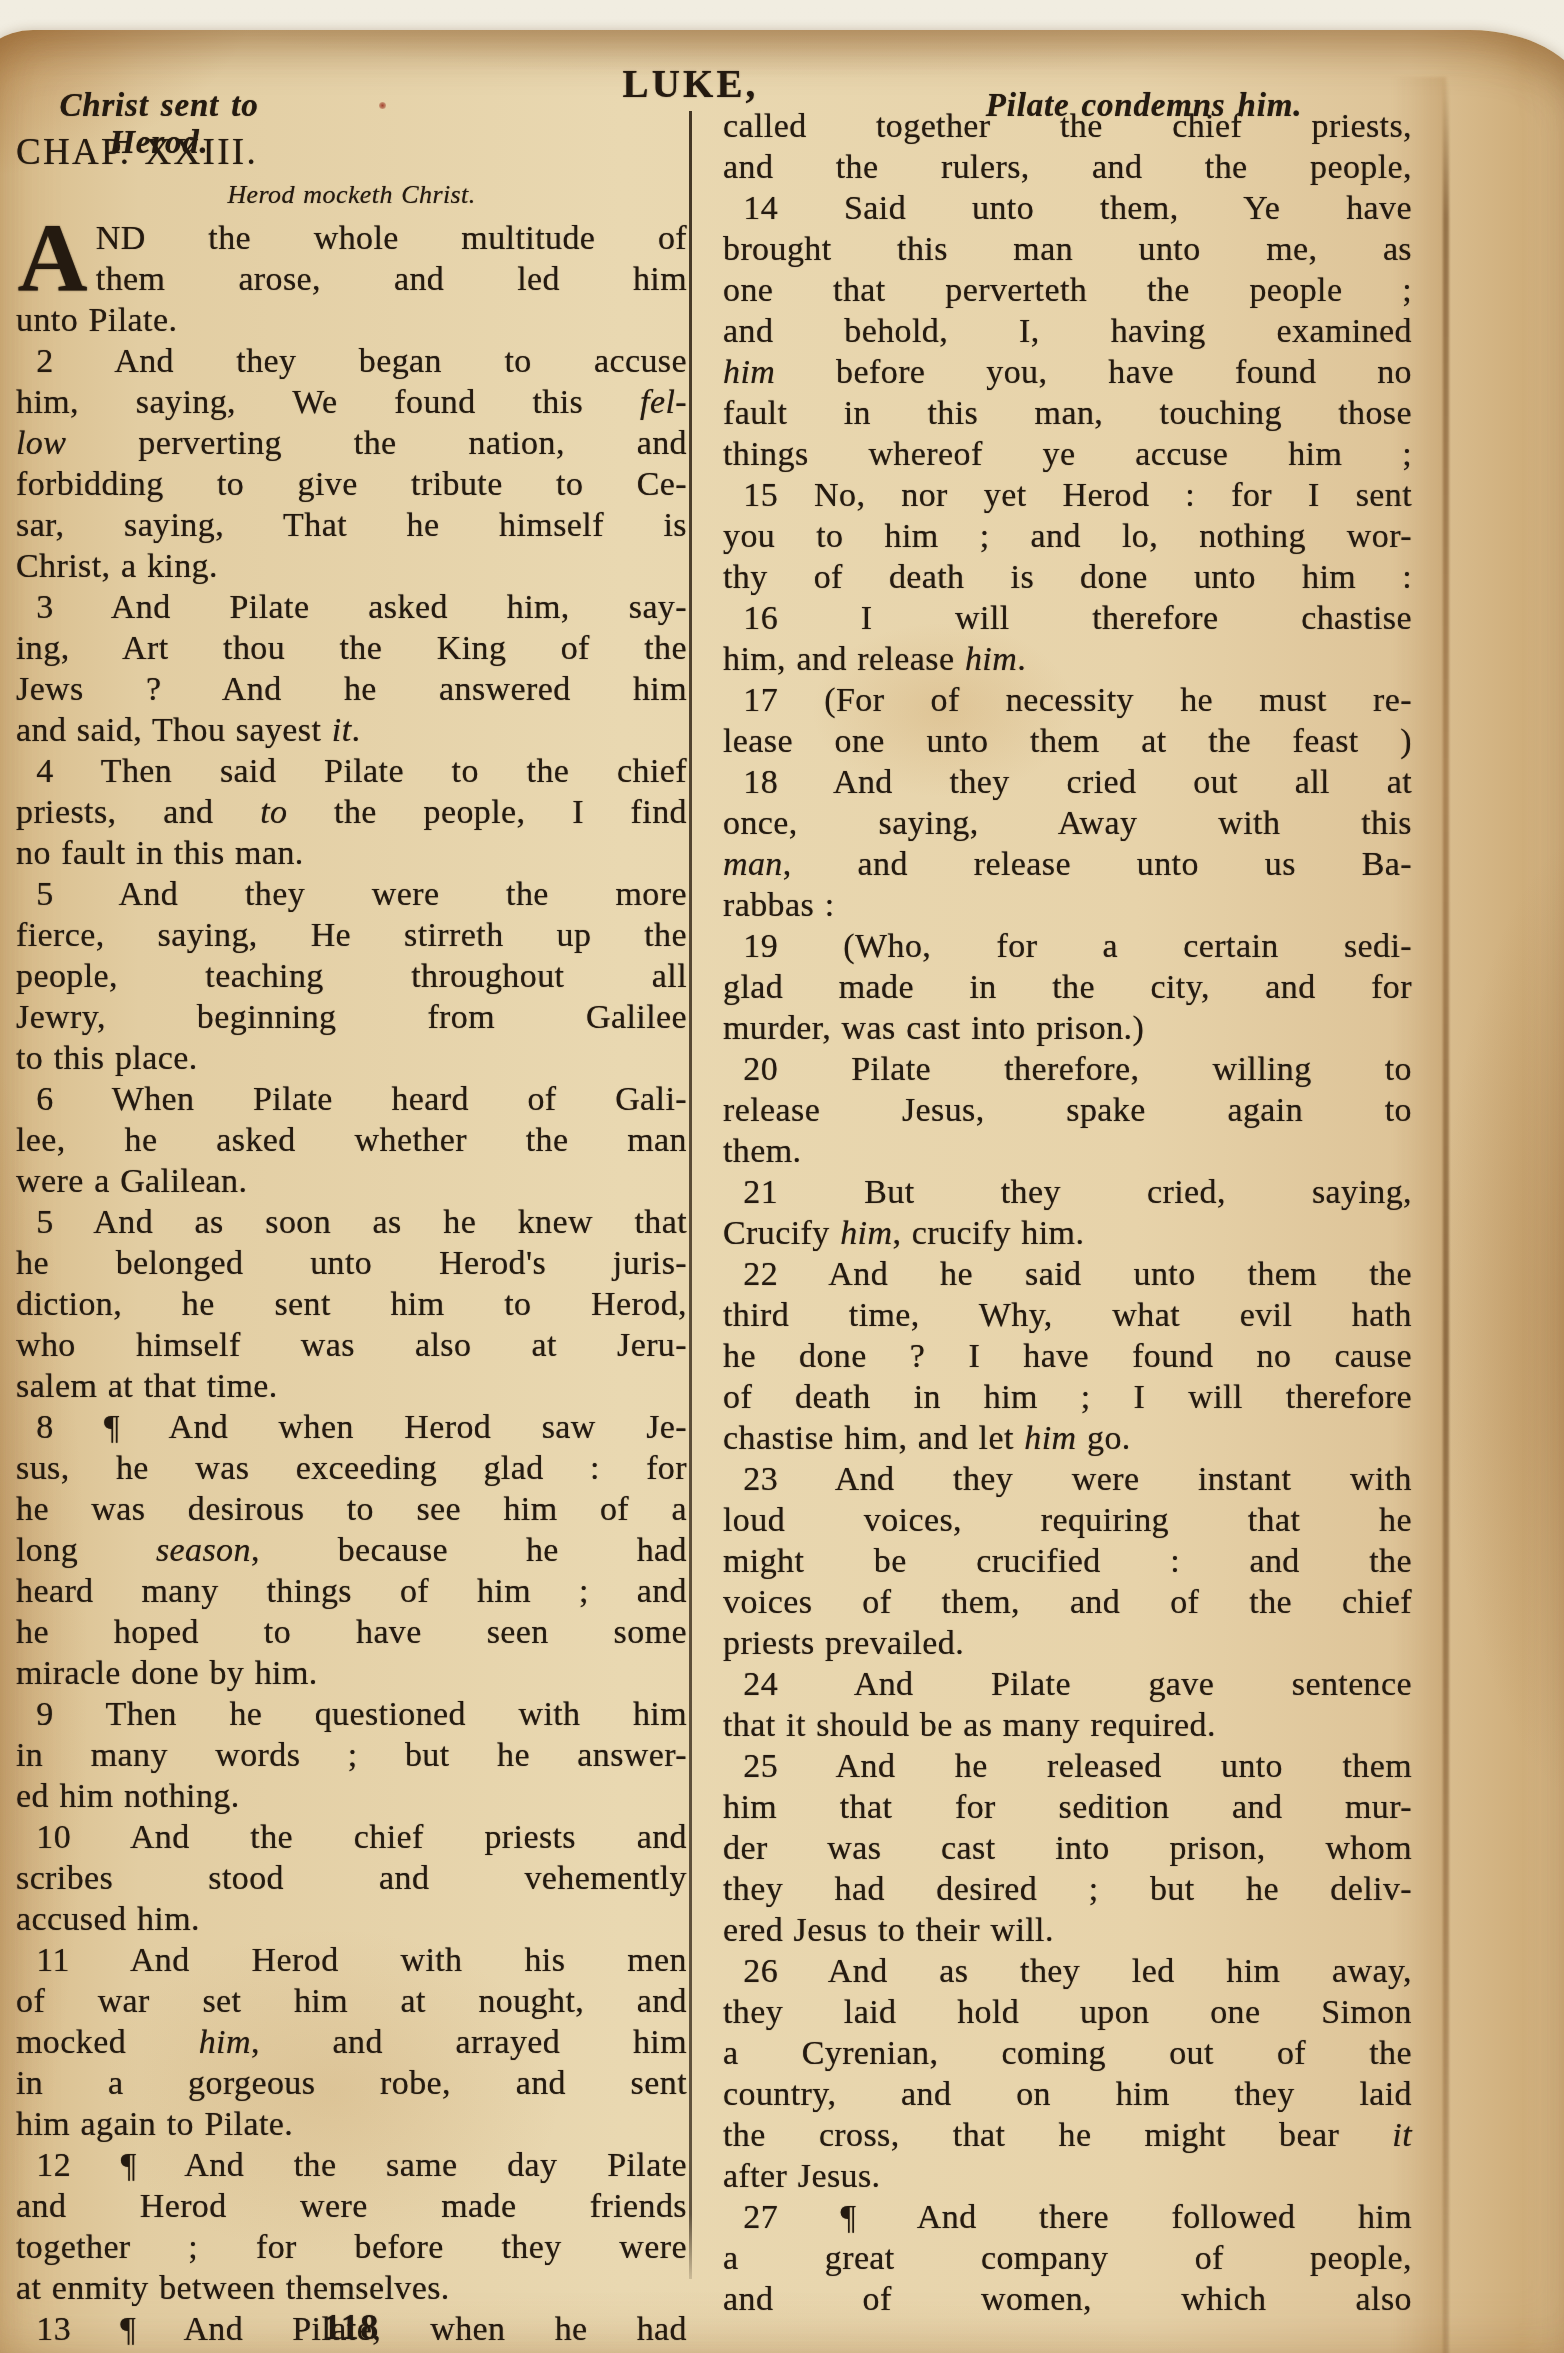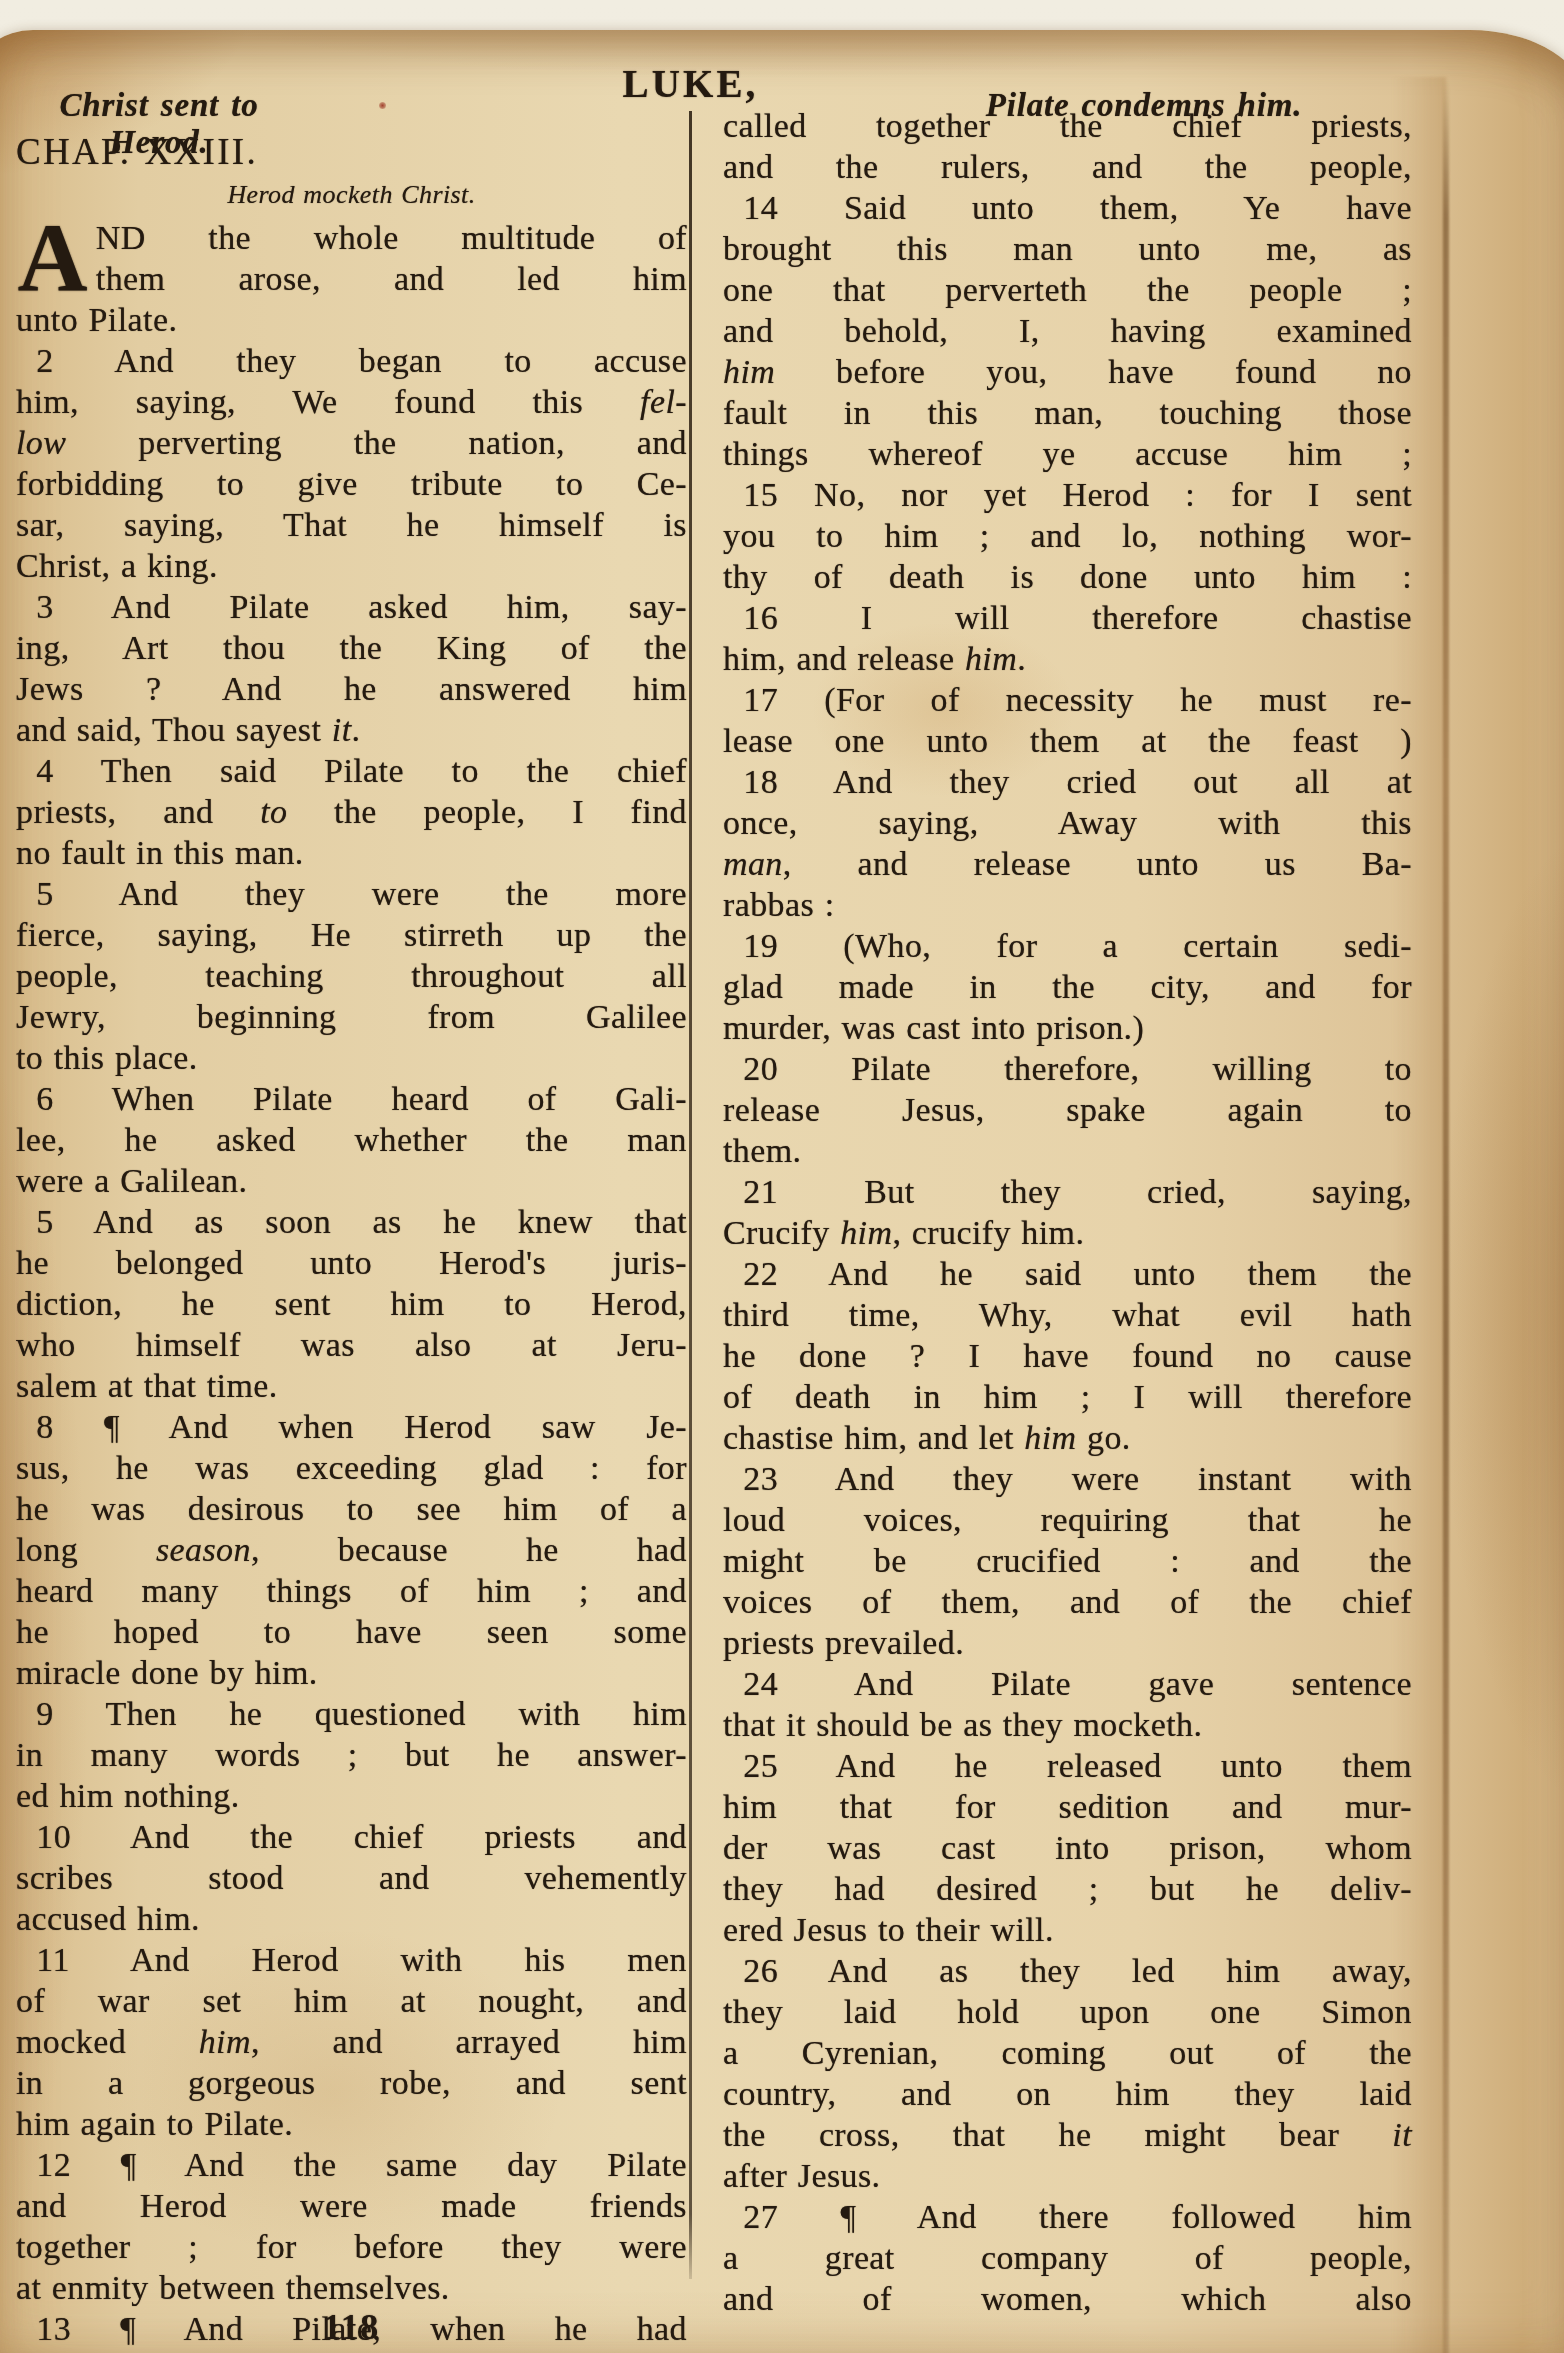--- a/index.html
+++ b/index.html
@@ -196,21 +196,21 @@
         <div class="line"><span>third time, Why, what evil hath</span></div>
         <div class="line"><span>he done ? I have found no cause</span></div>
         <div class="line"><span>of death in him ; I will therefore</span></div>
         <div class="line end"><span>chastise him, and let </span><span class="it">him</span><span> go.</span></div>
         <div class="line ind"><span>23 And they were instant with</span></div>
         <div class="line"><span>loud voices, requiring that he</span></div>
         <div class="line"><span>might be crucified : and the</span></div>
         <div class="line"><span>voices of them, and of the chief</span></div>
         <div class="line end"><span>priests prevailed.</span></div>
         <div class="line ind"><span>24 And Pilate gave sentence</span></div>
-        <div class="line end"><span>that it should be as they mocketh.</span></div>
+        <div class="line end"><span>that it should be as many required.</span></div>
         <div class="line ind"><span>25 And he released unto them</span></div>
         <div class="line"><span>him that for sedition and mur-</span></div>
         <div class="line"><span>der was cast into prison, whom</span></div>
         <div class="line"><span>they had desired ; but he deliv-</span></div>
         <div class="line end"><span>ered Jesus to their will.</span></div>
         <div class="line ind"><span>26 And as they led him away,</span></div>
         <div class="line"><span>they laid hold upon one Simon</span></div>
         <div class="line"><span>a Cyrenian, coming out of the</span></div>
         <div class="line"><span>country, and on him they laid</span></div>
         <div class="line"><span>the cross, that he might bear </span><span class="it">it</span></div>

